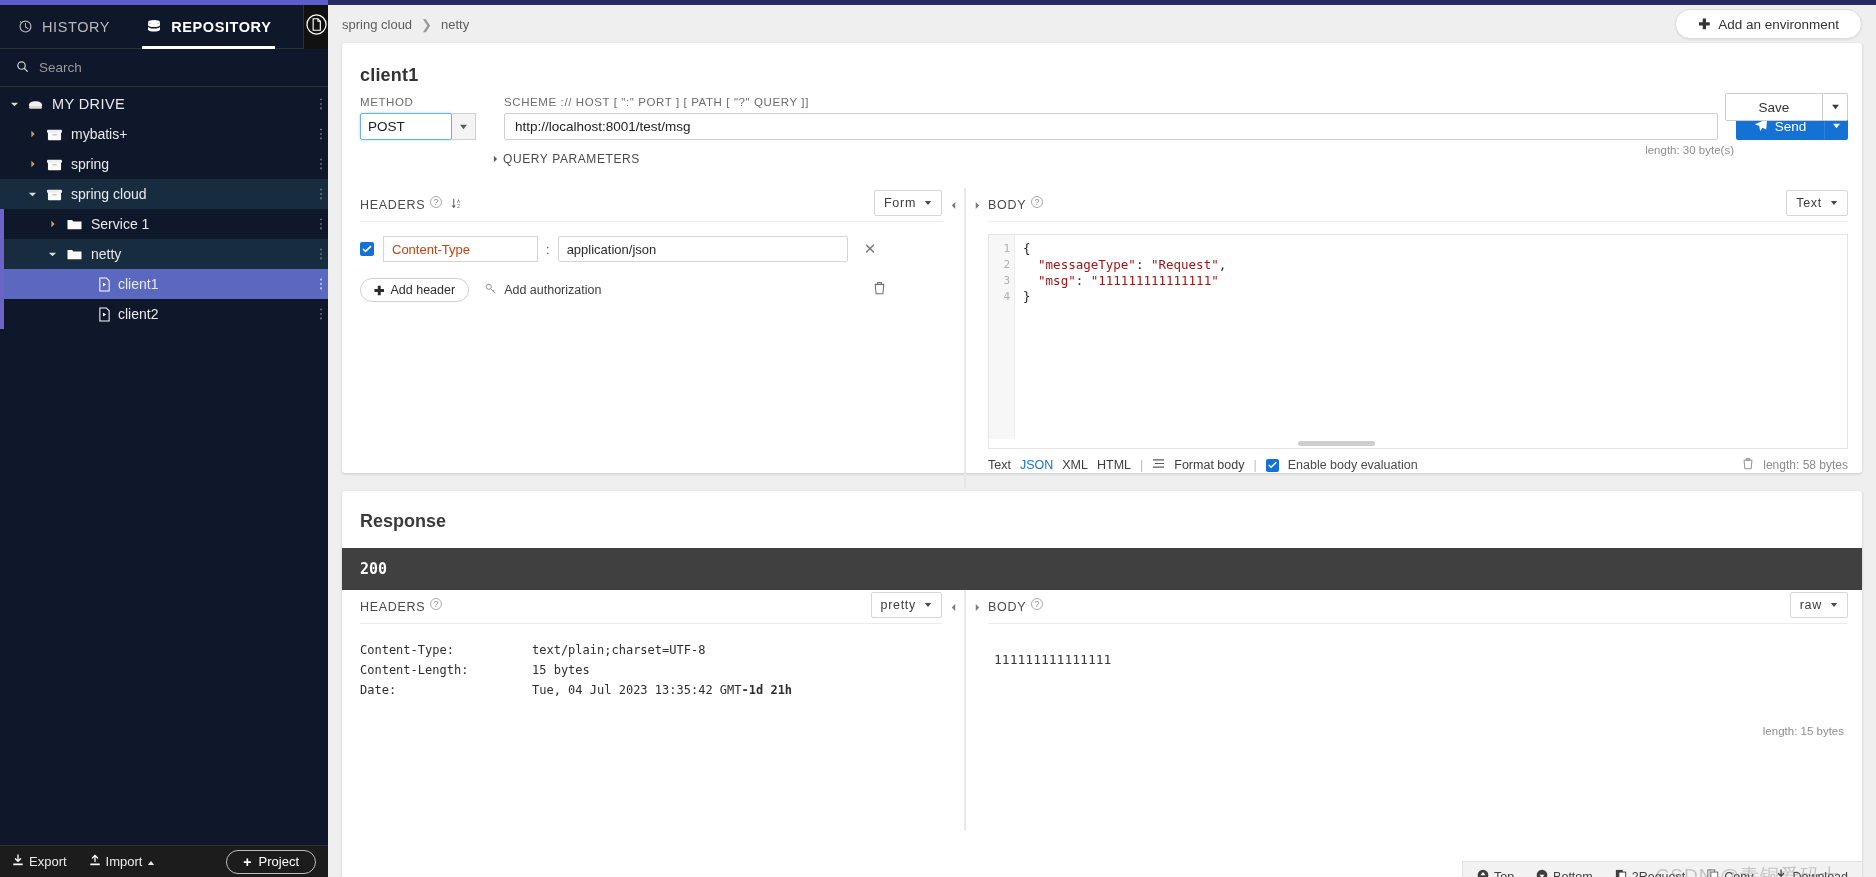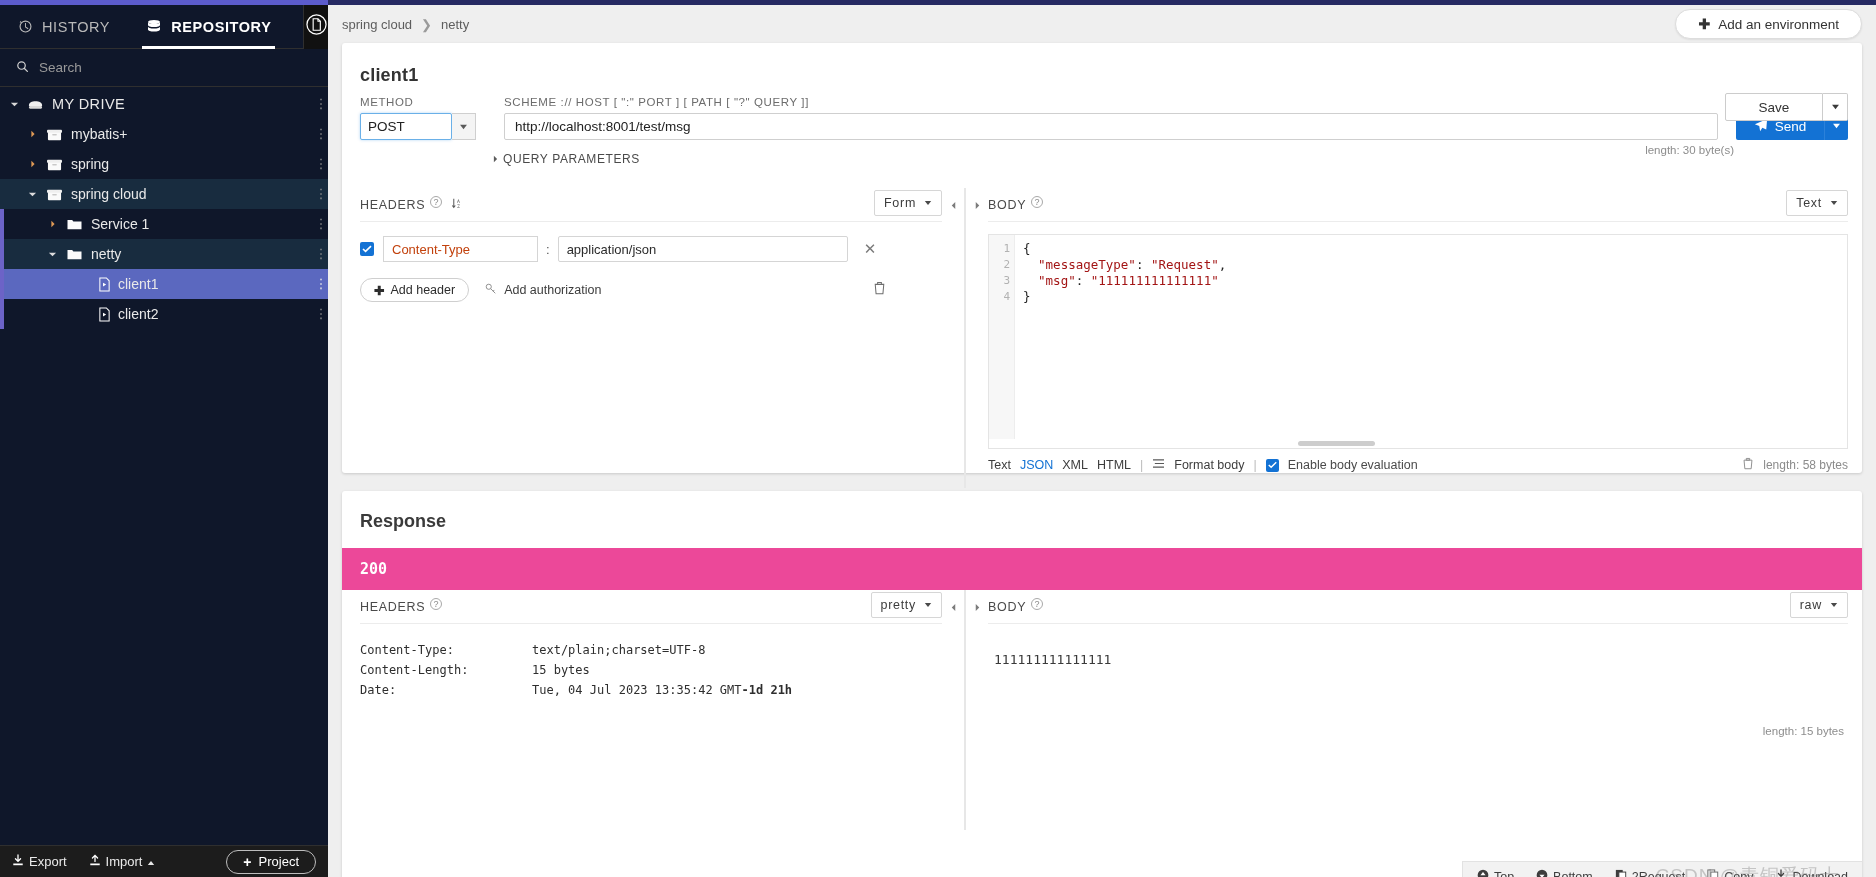--- a/index.html
+++ b/index.html
@@ -260,21 +260,21 @@
   }
   .ef-right { margin-left: auto; display: flex; align-items: center; gap: 9px; color: #8b8b8b; font-size: 12px; }
 
   
   .resp-card { margin-top: 18px; height: 400px; overflow: hidden; }
   .resp-title {
     font-size: 18px; font-weight: bold; color: #3a3a3a;
     padding: 20px 0 16px 18px;
   }
   .status-bar {
-    height: 42px; background: #ec4899; color: #fff;
+    height: 42px; background: #404040; color: #fff;
     display: flex; align-items: center; padding-left: 18px;
     font-size: 15px; font-weight: bold; font-family: "DejaVu Sans Mono", monospace;
   }
   .resp-panes { display: flex; height: 240px; }
   .rp-left { width: 600px; flex: 0 0 600px; padding: 0 0 0 18px; }
   .rp-right { flex: 1; padding: 0 14px 0 0; }
   .kvtable { font-family: "DejaVu Sans Mono", monospace; font-size: 12px; color: #2e2e2e; padding-top: 16px; }
   .kvrow { display: flex; line-height: 20px; }
   .kvk { width: 172px; }
   .kvv { white-space: nowrap; }

